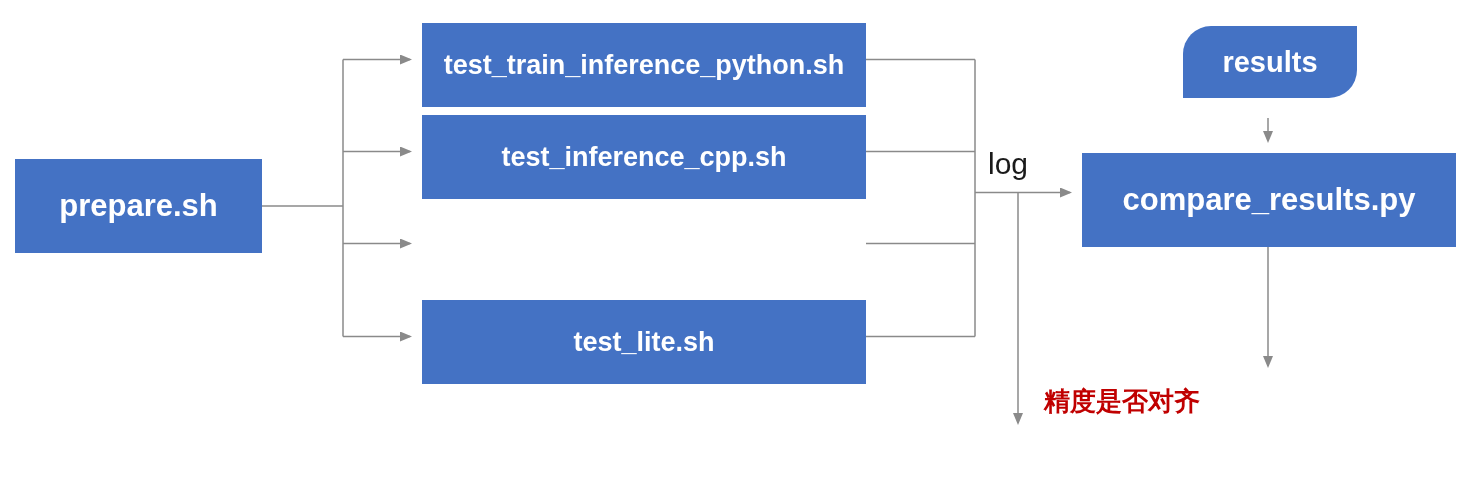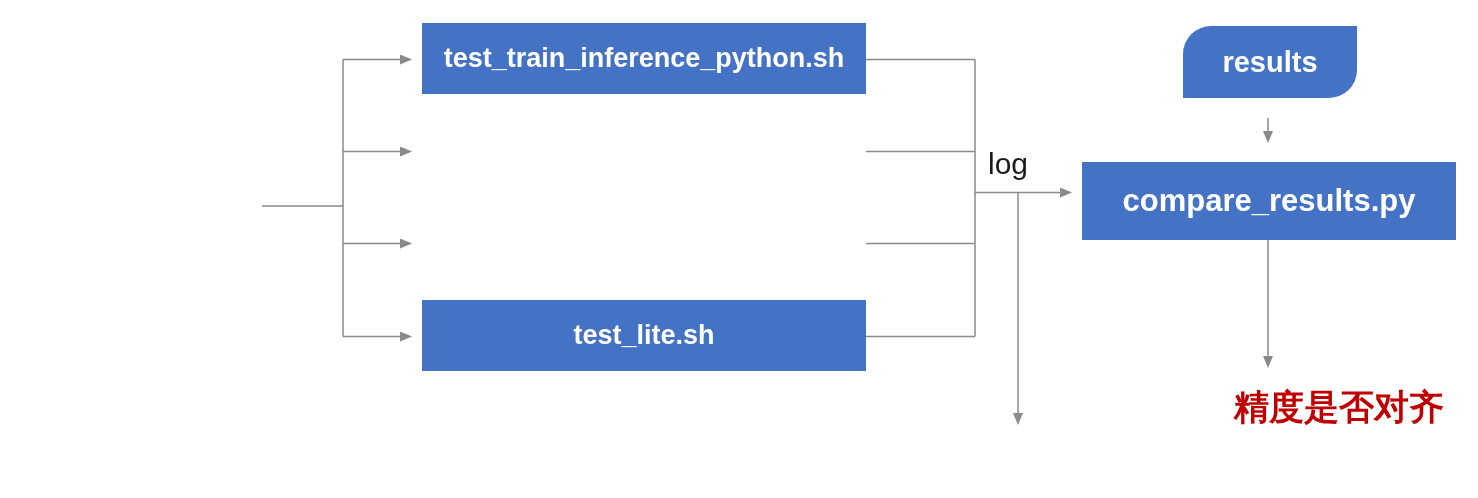--- a/index.html
+++ b/index.html
@@ -32,46 +32,46 @@
     position: absolute;
     display: flex;
     align-items: center;
     justify-content: center;
     background: var(--node-fill);
     color: var(--node-text);
     font-weight: bold;
     text-align: center;
   }
   .node-prepare   { left: 15px;   top: 159px; width: 247px; height: 94px; font-size: 31px; }
-  .node-test      { left: 422px;  width: 444px; height: 71px; font-size: 27px; }
+  .node-test      { left: 422px;  width: 444px; height: 84px; font-size: 27px; }
   .node-test-0    { top: 23px; }
   .node-test-1    { top: 115px; }
   .node-test-2    { top: 207px; }
   .node-test-3    { top: 300px; }
-  .node-compare   { left: 1082px; top: 162px; width: 374px; height: 78px; font-size: 31px; }
+  .node-compare   { left: 1082px; top: 153px; width: 374px; height: 94px; font-size: 31px; }
   .node-results   {
     left: 1183px; top: 26px; width: 174px; height: 72px; font-size: 29px;
     border-radius: 28px 0 28px 0;
   }
   .label {
     position: absolute;
     white-space: nowrap;
   }
   .label-log {
     left: 988px; top: 147px;
     width: 52px;
     text-align: left;
     font-size: 30px;
     color: var(--log-text);
   }
   .label-red {
     color: var(--red-text);
     font-weight: bold;
-    font-size: 35px;
-    text-align: right;
+    font-size: 26px;
+    text-align: left;
   }
   .label-precision { left: 1044px; top: 384px; width: 400px; }
   .label-feature   { left: 808px;  top: 442px; width: 400px; }
 </style>
 </head>
 <body>
 
 <div class="canvas">
 
   <svg class="connector-layer" viewBox="0 0 1478 498" xmlns="http://www.w3.org/2000/svg">
@@ -111,23 +111,25 @@
 
     <g>
       <line x1="1268" y1="118" x2="1268" y2="141" marker-end="url(#arrow)"></line>
     </g>
 
     <g>
       <line x1="1268" y1="231" x2="1268" y2="366" marker-end="url(#arrow)"></line>
     </g>
   </svg>
 
+  <div class="node node-prepare">prepare.sh</div>
 
   <div class="node node-test node-test-0">test_train_inference_python.sh</div>
 
+  <div class="node node-test node-test-1">test_inference_cpp.sh</div>
 
 
   <div class="node node-test node-test-3">test_lite.sh</div>
 
   <div class="node node-results">results</div>
 
   <div class="node node-compare">compare_results.py</div>
 
   <div class="label label-log">log</div>
 

